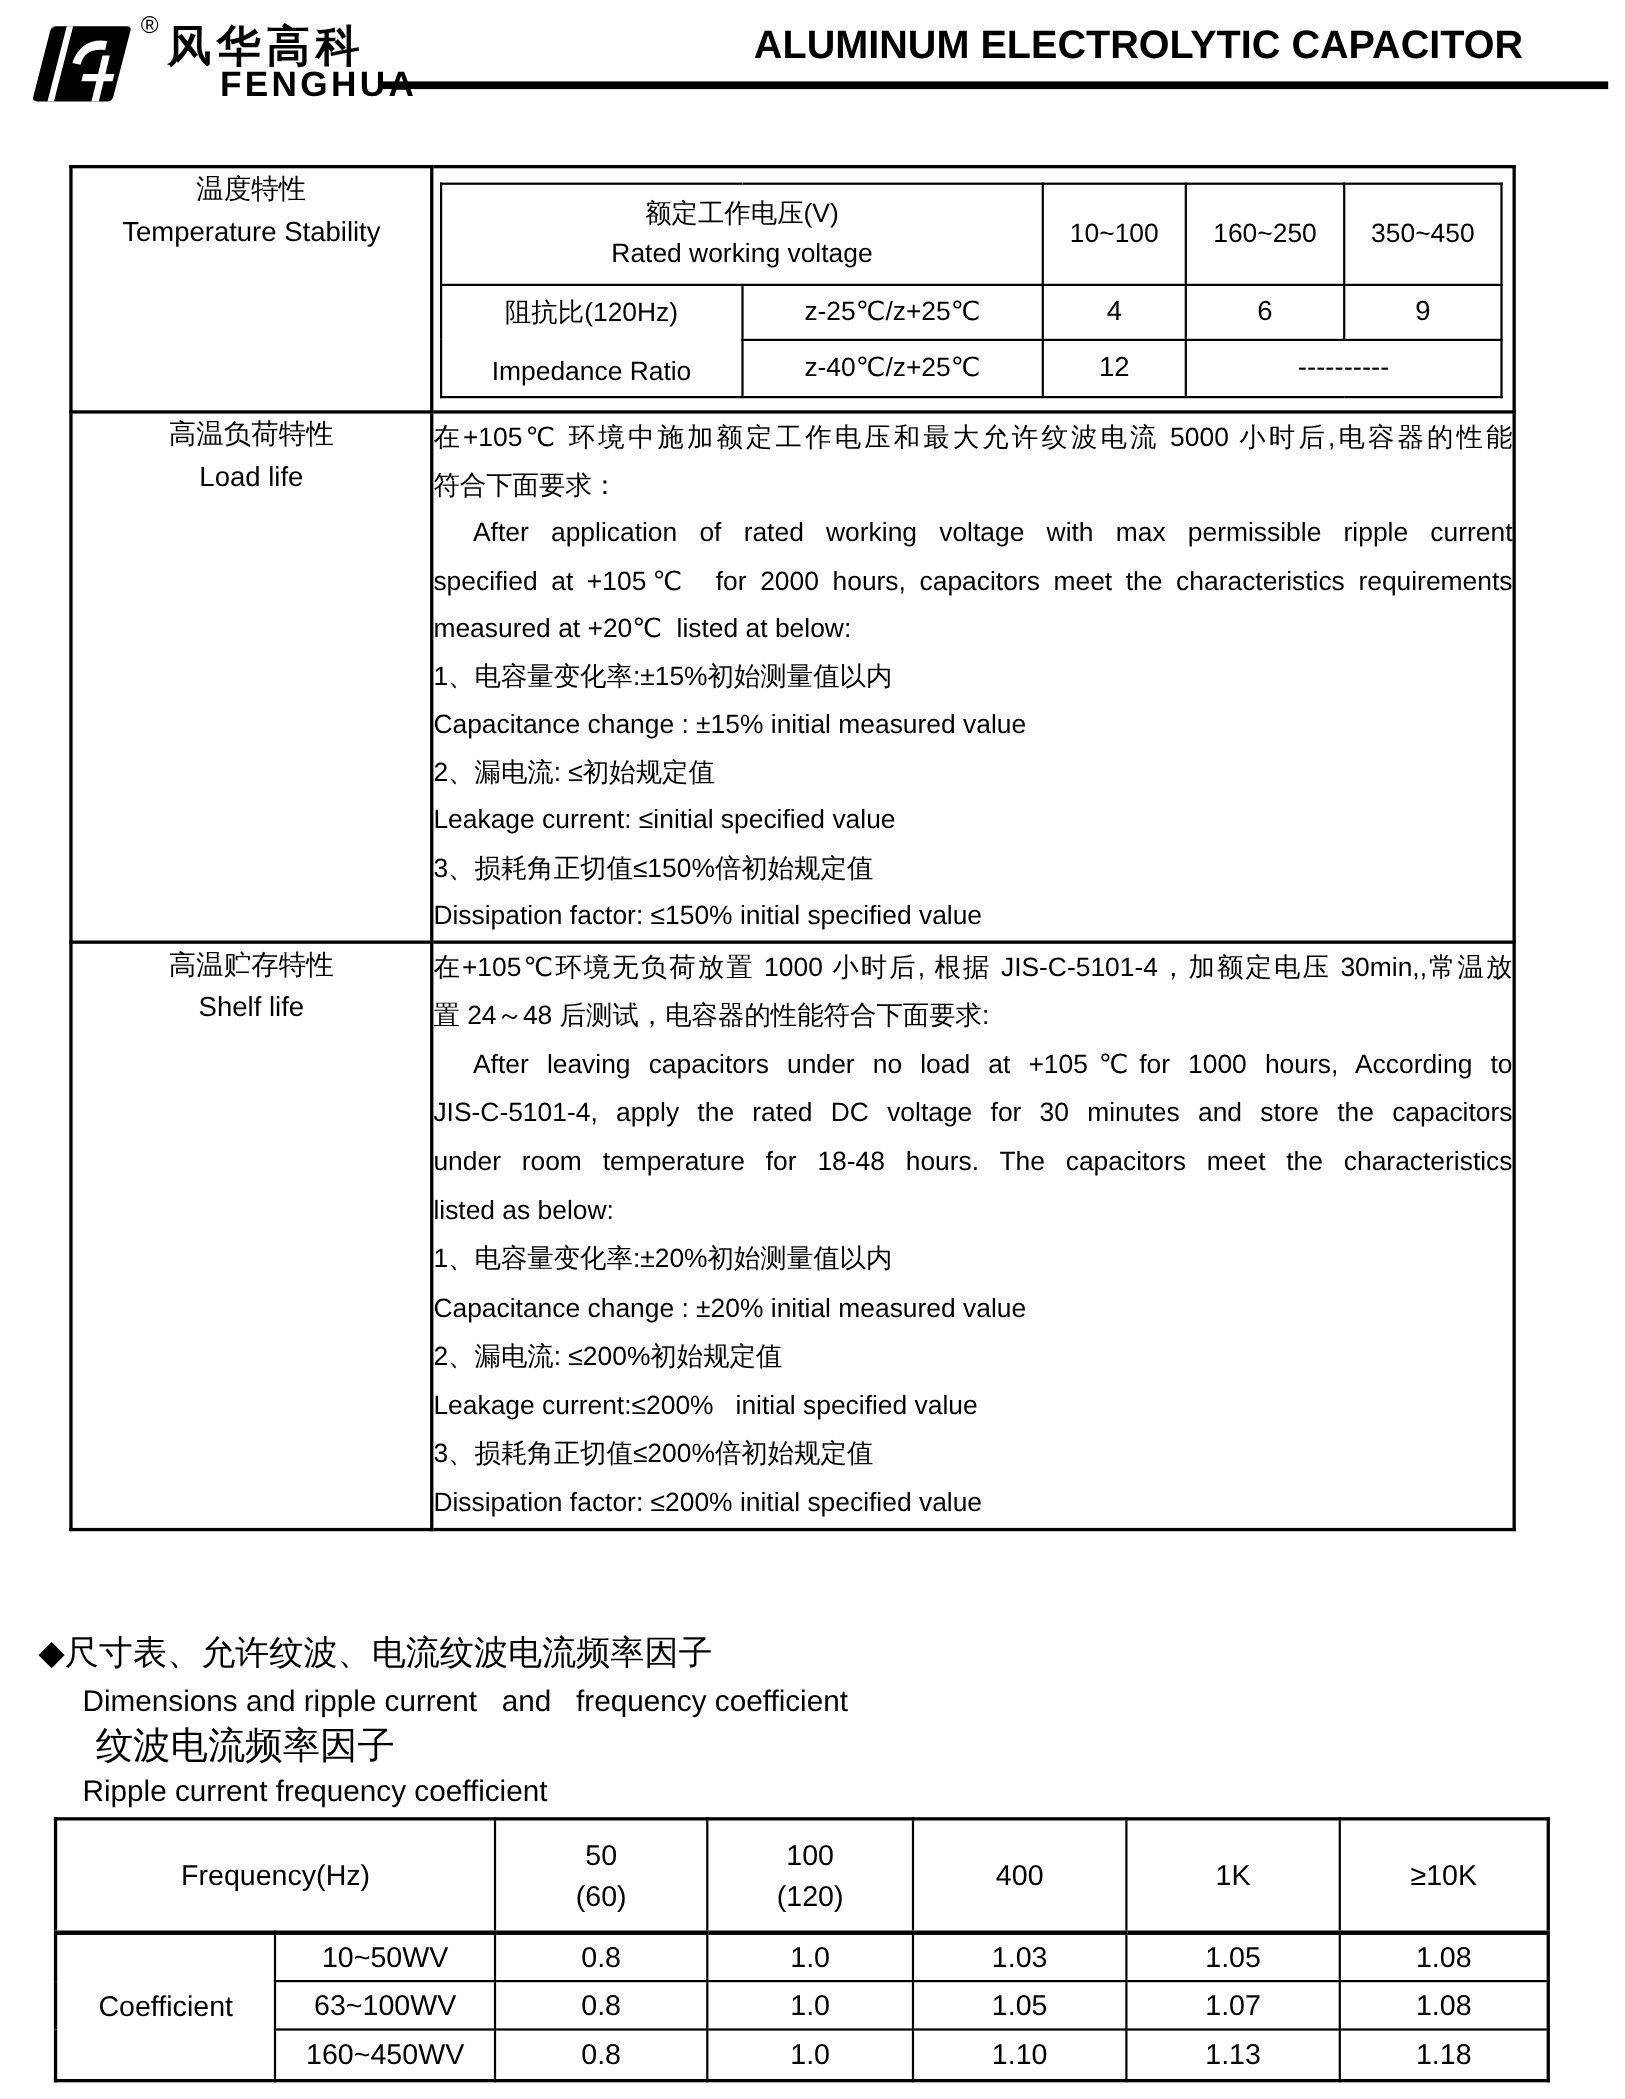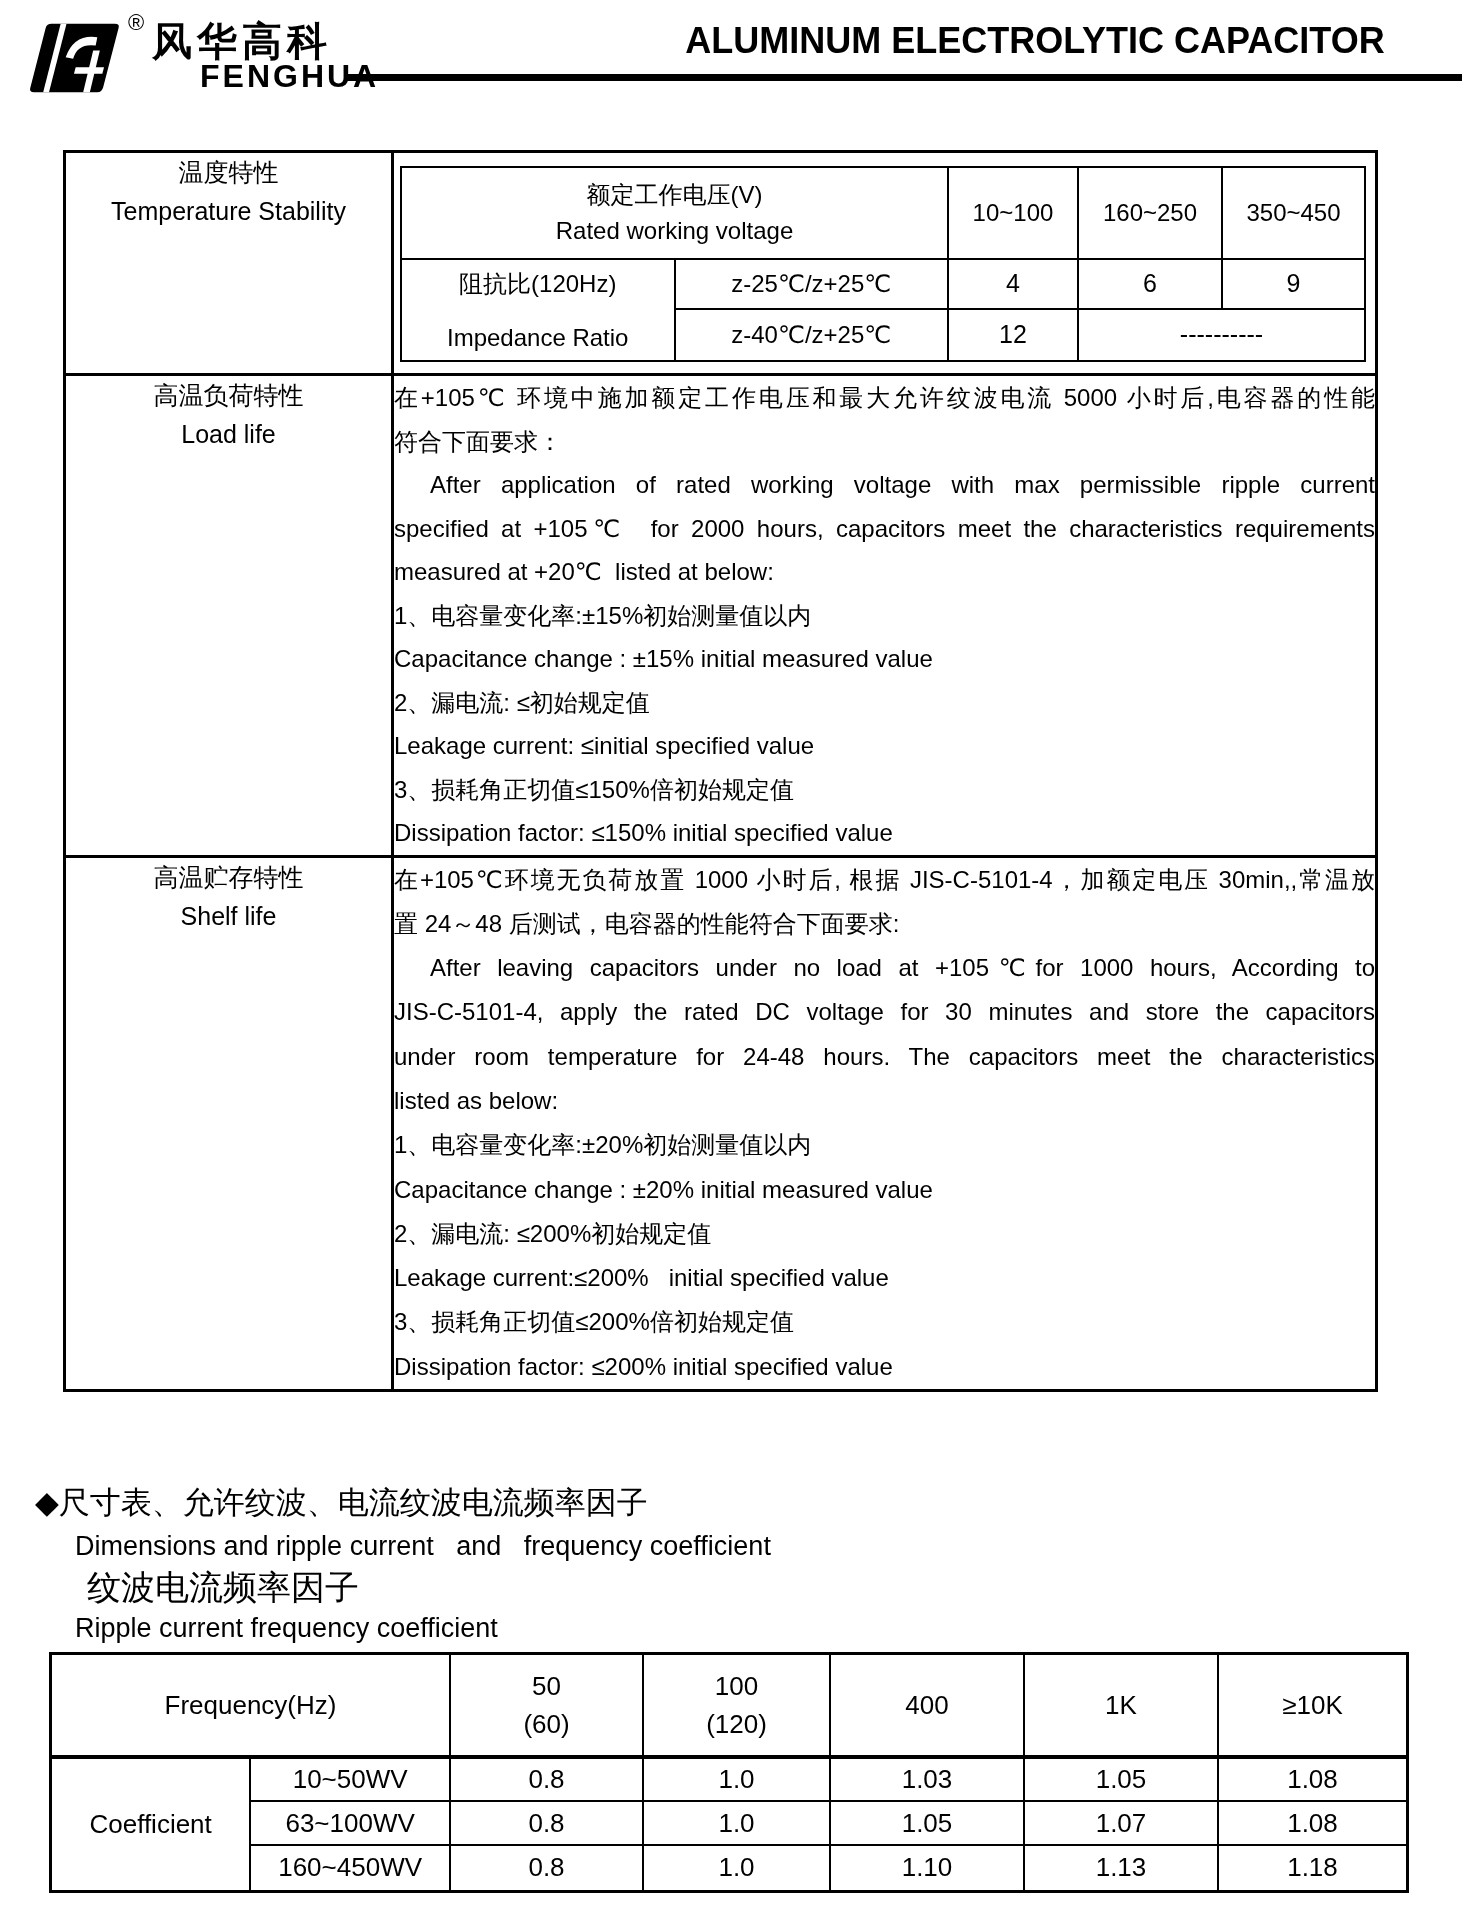--- a/index.html
+++ b/index.html
@@ -145,21 +145,21 @@
         <tr style="height:533px;">
           <td class="lbl lbl-shelf">
             <div data-bind="shelf_life.label_cn">高温贮存特性</div>
             <div data-bind="shelf_life.label_en">Shelf life</div>
           </td>
           <td class="content-cell">
             <div class="line-s jst" data-bind="shelf_life.lines.0">在+105℃环境无负荷放置 1000 小时后, 根据 JIS-C-5101-4，加额定电压 30min,,常温放</div>
             <div class="line-s" data-bind="shelf_life.lines.1">置 24～48 后测试，电容器的性能符合下面要求:</div>
             <div class="line-s jst find" data-bind="shelf_life.lines.2">After leaving capacitors under no load at +105℃for 1000 hours, According to</div>
             <div class="line-s jst" data-bind="shelf_life.lines.3">JIS-C-5101-4, apply the rated DC voltage for 30 minutes and store the capacitors</div>
-            <div class="line-s jst" data-bind="shelf_life.lines.4">under room temperature for 24-48 hours. The capacitors meet the characteristics</div>
+            <div class="line-s jst" data-bind="shelf_life.lines.4">under room temperature for 18-48 hours. The capacitors meet the characteristics</div>
             <div class="line-s" data-bind="shelf_life.lines.5">listed as below:</div>
             <div class="line-s" data-bind="shelf_life.lines.6">1、电容量变化率:±20%初始测量值以内</div>
             <div class="line-s ind" data-bind="shelf_life.lines.7">Capacitance change : ±20% initial measured value</div>
             <div class="line-s" data-bind="shelf_life.lines.8">2、漏电流: ≤200%初始规定值</div>
             <div class="line-s ind" data-bind="shelf_life.lines.9">Leakage current:≤200%   initial specified value</div>
             <div class="line-s" data-bind="shelf_life.lines.10">3、损耗角正切值≤200%倍初始规定值</div>
             <div class="line-s ind" data-bind="shelf_life.lines.11">Dissipation factor: ≤200% initial specified value</div>
           </td>
         </tr>
       </tbody>

